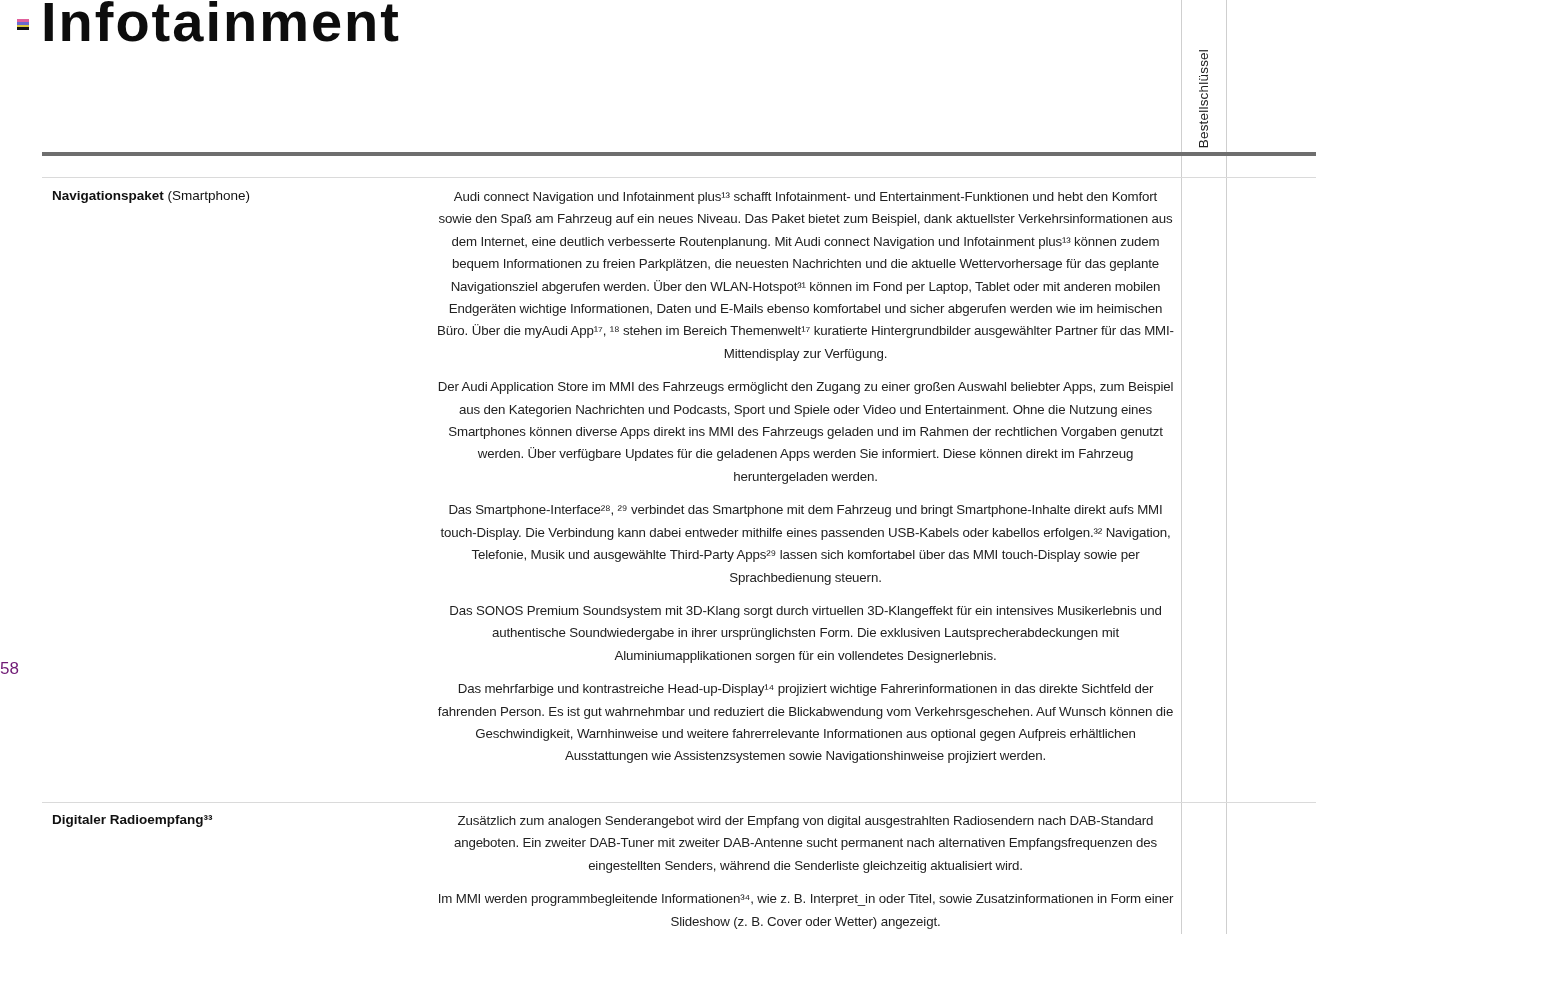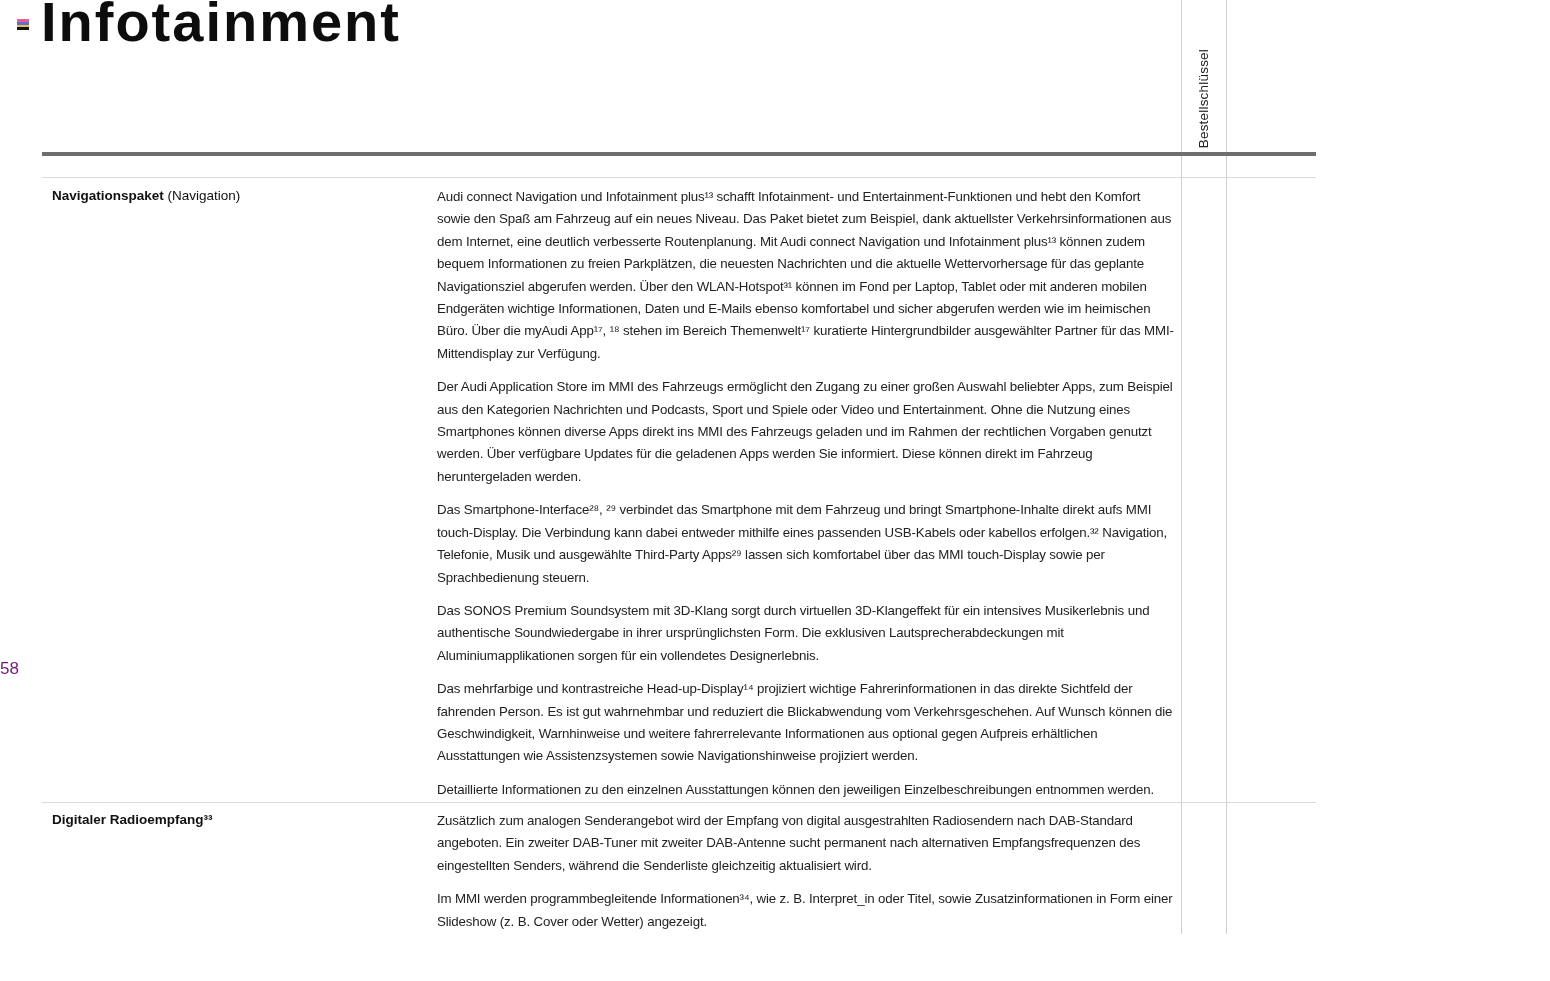--- a/index.html
+++ b/index.html
@@ -31,21 +31,21 @@
     font-size:13.5px;letter-spacing:0.2px;color:#222;white-space:nowrap;
   }
   .vert-head.bold span{font-weight:bold;}
   
   .price-head{position:absolute;left:1232px;top:47px;width:88px;font-size:13.5px;line-height:22.4px;color:#222;}
   .price-head .b{font-weight:bold;}
   
   .row-label{position:absolute;left:52px;width:372px;font-size:13.5px;line-height:22px;color:#111;}
   .row-label b{font-weight:bold;text-align:right;}
   
-  .row-text{position:absolute;left:437px;width:737px;font-size:13.3px;line-height:22.4px;letter-spacing:-0.15px;color:#222;text-align:left;}
+  .row-text{position:absolute;left:437px;width:737px;font-size:13.3px;line-height:22.4px;letter-spacing:-0.15px;color:#222;text-align:center;}
   .row-text p{margin:0 0 11px 0;}
   .row-text p:last-child{margin-bottom:0;}
   
   .cell{position:absolute;font-size:14px;color:#555;text-align:center;line-height:18px;}
   
   .page-number{position:absolute;left:0;top:659px;font-size:17px;color:#701a75;}
   
   .legend{position:absolute;left:52px;top:963px;font-size:13.5px;color:#111;white-space:nowrap;}
   .legend span{margin-right:17px;}
   .legend span:last-child{margin-right:0;}
@@ -77,29 +77,28 @@
   </div>
   <div class="vert-head bold" style="left:1434px;width:114px">
     <span>RS 3 Limousine</span>
   </div>
 
   <div class="thick-rule"></div>
   <div class="thin-rule" style="top:177px"></div>
   <div class="thin-rule" style="top:802px"></div>
 
   <div class="row-label" style="top:185px">
-    <b>Navigationspaket</b><span> (Navigation)</span>
+    <b>Navigationspaket</b><span> (Smartphone)</span>
   </div>
   <div class="row-text" style="top:186px">
     <p>Audi connect Navigation und Infotainment plus¹³ schafft Infotainment- und Entertainment-Funktionen und hebt den Komfort sowie den Spaß am Fahrzeug auf ein neues Niveau. Das Paket bietet zum Beispiel, dank aktuellster Verkehrsinformationen aus dem Internet, eine deutlich verbesserte Routenplanung. Mit Audi connect Navigation und Infotainment plus¹³ können zudem bequem Informationen zu freien Parkplätzen, die neuesten Nachrichten und die aktuelle Wettervorhersage für das geplante Navigationsziel abgerufen werden. Über den WLAN-Hotspot³¹ können im Fond per Laptop, Tablet oder mit anderen mobilen Endgeräten wichtige Informationen, Daten und E-Mails ebenso komfortabel und sicher abgerufen werden wie im heimischen Büro. Über die myAudi App¹⁷, ¹⁸ stehen im Bereich Themenwelt¹⁷ kuratierte Hintergrundbilder ausgewählter Partner für das MMI-Mittendisplay zur Verfügung.</p>
     <p>Der Audi Application Store im MMI des Fahrzeugs ermöglicht den Zugang zu einer großen Auswahl beliebter Apps, zum Beispiel aus den Kategorien Nachrichten und Podcasts, Sport und Spiele oder Video und Entertainment. Ohne die Nutzung eines Smartphones können diverse Apps direkt ins MMI des Fahrzeugs geladen und im Rahmen der rechtlichen Vorgaben genutzt werden. Über verfügbare Updates für die geladenen Apps werden Sie informiert. Diese können direkt im Fahrzeug heruntergeladen werden.</p>
     <p>Das Smartphone-Interface²⁸, ²⁹ verbindet das Smartphone mit dem Fahrzeug und bringt Smartphone-Inhalte direkt aufs MMI touch-Display. Die Verbindung kann dabei entweder mithilfe eines passenden USB-Kabels oder kabellos erfolgen.³² Navigation, Telefonie, Musik und ausgewählte Third-Party Apps²⁹ lassen sich komfortabel über das MMI touch-Display sowie per Sprachbedienung steuern.</p>
     <p>Das SONOS Premium Soundsystem mit 3D-Klang sorgt durch virtuellen 3D-Klangeffekt für ein intensives Musikerlebnis und authentische Soundwiedergabe in ihrer ursprünglichsten Form. Die exklusiven Lautsprecherabdeckungen mit Aluminiumapplikationen sorgen für ein vollendetes Designerlebnis.</p>
     <p>Das mehrfarbige und kontrastreiche Head-up-Display¹⁴ projiziert wichtige Fahrerinformationen in das direkte Sichtfeld der fahrenden Person. Es ist gut wahrnehmbar und reduziert die Blickabwendung vom Verkehrsgeschehen. Auf Wunsch können die Geschwindigkeit, Warnhinweise und weitere fahrerrelevante Informationen aus optional gegen Aufpreis erhältlichen Ausstattungen wie Assistenzsystemen sowie Navigationshinweise projiziert werden.</p>
-    <p>Detaillierte Informationen zu den einzelnen Ausstattungen können den jeweiligen Einzelbeschreibungen entnommen werden.</p>
   </div>
   <div class="cell" style="left:1181px;top:190px;width:45px"></div>
   <div class="cell" style="left:1226px;top:190px;width:91px"></div>
   <div class="cell" style="left:1317px;top:190px;width:117px"></div>
   <div class="cell" style="left:1434px;top:190px;width:114px"></div>
 
   <div class="row-label" style="top:809px">
     <b>Digitaler Radioempfang³³</b><span></span>
   </div>
   <div class="row-text" style="top:810px">

